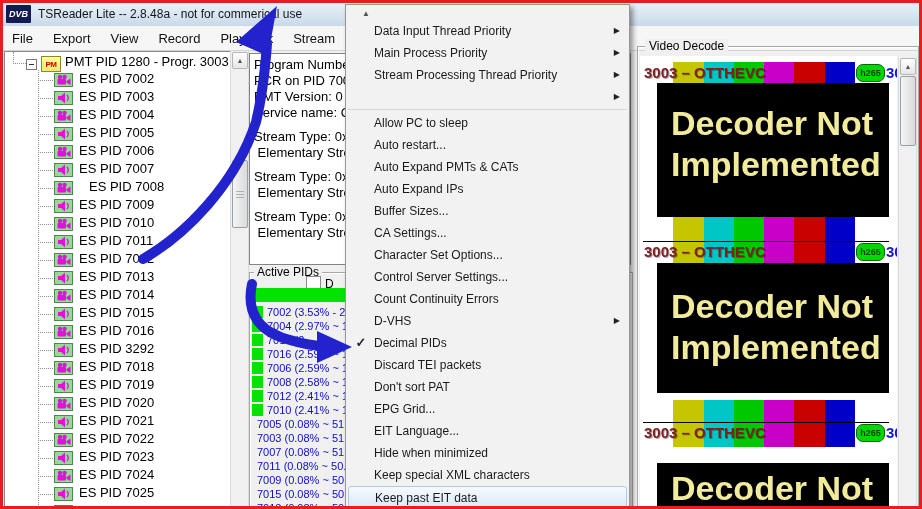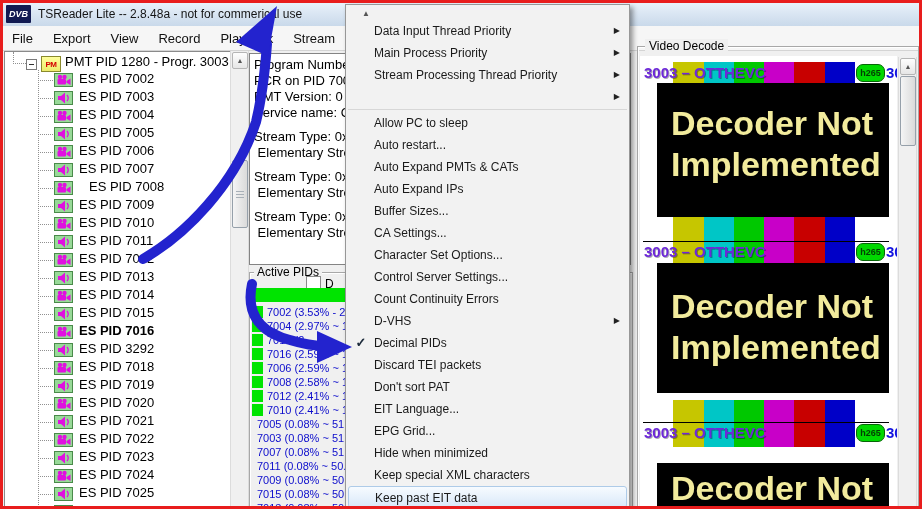--- a/index.html
+++ b/index.html
@@ -67,21 +67,21 @@
   .pid-sq{position:absolute;width:11px;height:12px;}
 
   
   #vidbox{left:637px;top:46px;width:280px;height:470px;border:1px solid #a8a8a8;
     box-shadow:inset 1px 1px 0 #fff;}
   #vidlabel{left:645px;top:39px;font-size:12px;background:#f0f0f0;padding:0 4px;color:#000;}
   #vidinner{left:640px;top:56px;width:257px;height:451px;background:#fff;overflow:hidden;}
   .bars{position:absolute;left:643px;width:212px;display:flex;}
   .bars > div{flex:1;}
   .hairline{position:absolute;left:643px;width:246px;height:1px;background:#000;}
-  .thumb-label{position:absolute;left:645px;font-size:15px;font-weight:bold;color:#6d28d9;
+  .thumb-label{position:absolute;left:645px;font-size:15px;font-weight:bold;color:#7f1d1d;
     white-space:nowrap;text-shadow:1px 1px 0 rgba(0,0,30,0.35);}
   .codec-badge{position:absolute;left:856px;width:27px;height:16px;background:#00d800;
     border:1px solid #076607;border-radius:7px;color:#073;color:#052;
     font-size:9px;font-weight:bold;display:flex;align-items:center;justify-content:center;color:#033e03;}
   .next-col{position:absolute;left:886px;font-size:15px;font-weight:bold;color:#1414e0;white-space:nowrap;}
   .blackbox{position:absolute;left:657px;width:232px;background:#000;overflow:hidden;}
   .decoder-msg{position:absolute;left:671px;font-size:34px;font-weight:bold;color:#f2eb9c;
     line-height:41px;white-space:nowrap;}
 
   
@@ -196,21 +196,21 @@
       <div class="tree-label" style="left: 74px; top: 235px;">ES PID 7014</div>
       <div class="doth" style="left: 33px; top: 262px; width: 15px;"></div>
       <svg class="es-icon" width="19" height="14" style="left: 49px; top: 255px;">
         <use href="#sym-speaker"></use>
       </svg>
       <div class="tree-label" style="left: 74px; top: 253px;">ES PID 7015</div>
       <div class="doth" style="left: 33px; top: 280px; width: 15px;"></div>
       <svg class="es-icon" width="19" height="14" style="left: 49px; top: 273px;">
         <use href="#sym-camera"></use>
       </svg>
-      <div class="tree-label" style="left: 74px; top: 271px; font-weight: bold;">ES PID 7016</div>
+      <div class="tree-label" style="left: 74px; top: 271px;">ES PID 7016</div>
       <div class="doth" style="left: 33px; top: 298px; width: 15px;"></div>
       <svg class="es-icon" width="19" height="14" style="left: 49px; top: 291px;">
         <use href="#sym-speaker"></use>
       </svg>
       <div class="tree-label" style="left: 74px; top: 289px;">ES PID 3292</div>
       <div class="doth" style="left: 33px; top: 316px; width: 15px;"></div>
       <svg class="es-icon" width="19" height="14" style="left: 49px; top: 309px;">
         <use href="#sym-camera"></use>
       </svg>
       <div class="tree-label" style="left: 74px; top: 307px;">ES PID 7018</div>
@@ -460,24 +460,24 @@
           <div class="menu-check">✓</div>
           <div class="menu-label">Decimal PIDs</div>
         </div>
         <div class="menu-item">
           <div class="menu-label">Discard TEI packets</div>
         </div>
         <div class="menu-item">
           <div class="menu-label">Don't sort PAT</div>
         </div>
         <div class="menu-item">
+          <div class="menu-label">EPG Grid...</div>
+        </div>
+        <div class="menu-item">
           <div class="menu-label">EIT Language...</div>
-        </div>
-        <div class="menu-item">
-          <div class="menu-label">EPG Grid...</div>
         </div>
         <div class="menu-item">
           <div class="menu-label">Hide when minimized</div>
         </div>
         <div class="menu-item">
           <div class="menu-label">Keep special XML characters</div>
         </div>
         <div class="menu-item menu-hover">
           <div class="menu-label">Keep past EIT data</div>
         </div>

